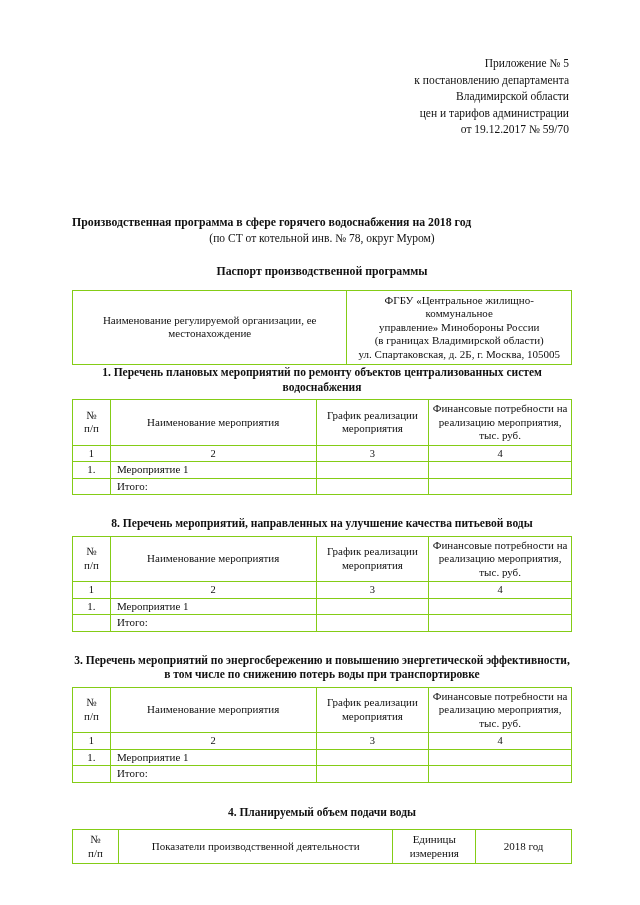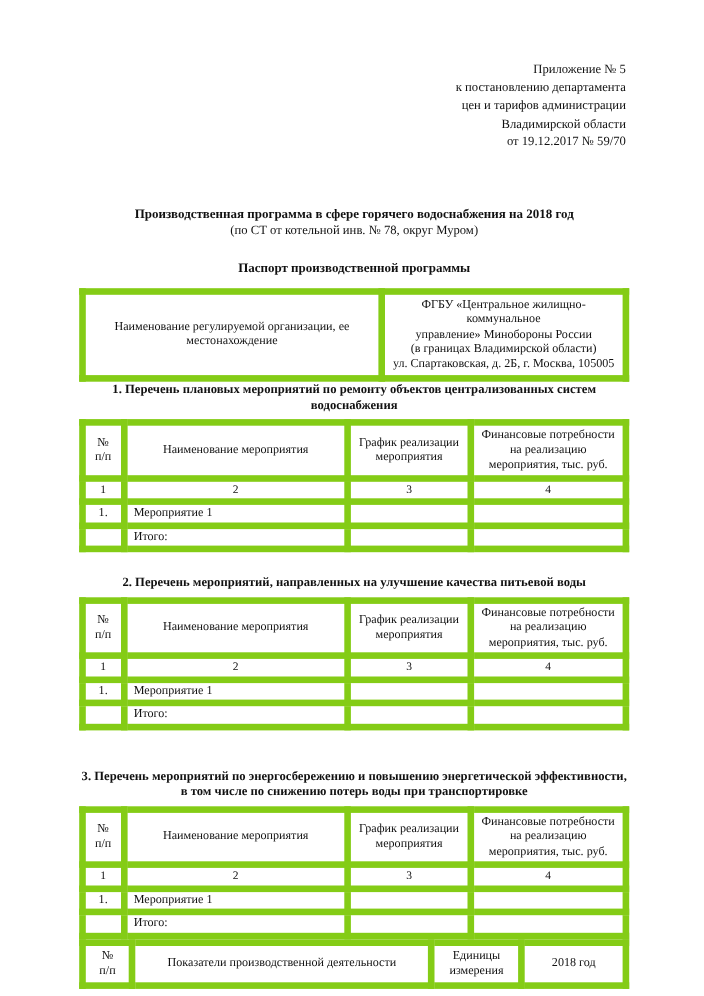--- a/index.html
+++ b/index.html
@@ -36,22 +36,21 @@
     margin-top: 55px;
     text-align: right;
     font-size: 11.5px;
     line-height: 16.5px;
     padding-right: 3px;
   }
   .doc-header div { white-space: nowrap; }
 
   
   .main-title {
-    margin-top: 49px;
-    text-align: center;
+    margin-top: 77px;
     font-size: 11.8px;
     font-weight: bold;
     line-height: 15px;
   }
   .main-subtitle {
     text-align: center;
     font-size: 11.5px;
     font-weight: normal;
     line-height: 15px;
     margin-top: 1px;
@@ -65,32 +64,32 @@
 
   .section-title {
     text-align: center;
     font-size: 11.5px;
     font-weight: bold;
     line-height: 14.5px;
     margin-bottom: 5px;
   }
   .section-title.s1 { }
   .section-title.s2 { margin-top: 21px; }
-  .section-title.s3 { margin-top: 35px; }
+  .section-title.s3 { margin-top: 21px; }
   .section-title.s4 { margin-top: 22px; margin-bottom: 10px; }
 
   
   table {
     border-collapse: collapse;
     width: 100%;
     font-size: 11px;
     line-height: 13.5px;
   }
   table td, table th {
-    border: 6px solid #84cc16;
+    border: 1px solid #84cc16;
     padding: 1px 3px;
     vertical-align: middle;
     font-weight: normal;
   }
 
   
   .passport-table { margin-top: 11px; }
   .passport-table td {
     text-align: center;
     padding: 3px 6px;
@@ -119,22 +118,22 @@
 </style>
 </head>
 <body>
 
 <div class="page">
   <div class="content">
 
     <div class="doc-header">
       <div>Приложение № 5</div>
       <div>к постановлению департамента</div>
+      <div>Владимирской области</div>
       <div>цен и тарифов администрации</div>
-      <div>Владимирской области</div>
       <div>от 19.12.2017 № 59/70</div>
     </div>
 
     <div class="main-title">Производственная программа в сфере горячего водоснабжения на 2018 год</div>
     <div class="main-subtitle">(по СТ от котельной инв. № 78, округ Муром)</div>
 
     <div class="passport-title">Паспорт производственной программы</div>
 
     <table class="passport-table">
       <tbody>
@@ -178,21 +177,21 @@
         </tr>
         <tr class="datarow">
           <td></td>
           <td class="cell-left">Итого:</td>
           <td></td>
           <td></td>
         </tr>
       </tbody>
     </table>
 
-    <div class="section-title s2">2. Перечень мероприятий, направленных на улучшение качества питьевой воды</div>
+    <div class="section-title s2">8. Перечень мероприятий, направленных на улучшение качества питьевой воды</div>
     <table class="measures-table">
       <thead>
         <tr>
           <td class="col-num">
             <span>№</span><br>
             <span>п/п</span>
           </td>
           <td class="col-name">Наименование мероприятия</td>
           <td class="col-sched">График реализации мероприятия</td>
           <td class="col-fin">Финансовые потребности на реализацию мероприятия, тыс. руб.</td>
@@ -248,20 +247,21 @@
         </tr>
         <tr class="datarow">
           <td></td>
           <td class="cell-left">Итого:</td>
           <td></td>
           <td></td>
         </tr>
       </tbody>
     </table>
 
+    <div class="section-title s4">4. Планируемый объем подачи воды</div>
     <table class="volume-table">
       <thead>
         <tr>
           <td class="col-num">
             <span>№</span><br>
             <span>п/п</span>
           </td>
           <td class="col-ind">Показатели производственной деятельности</td>
           <td class="col-unit">
             <span>Единицы</span><br>

